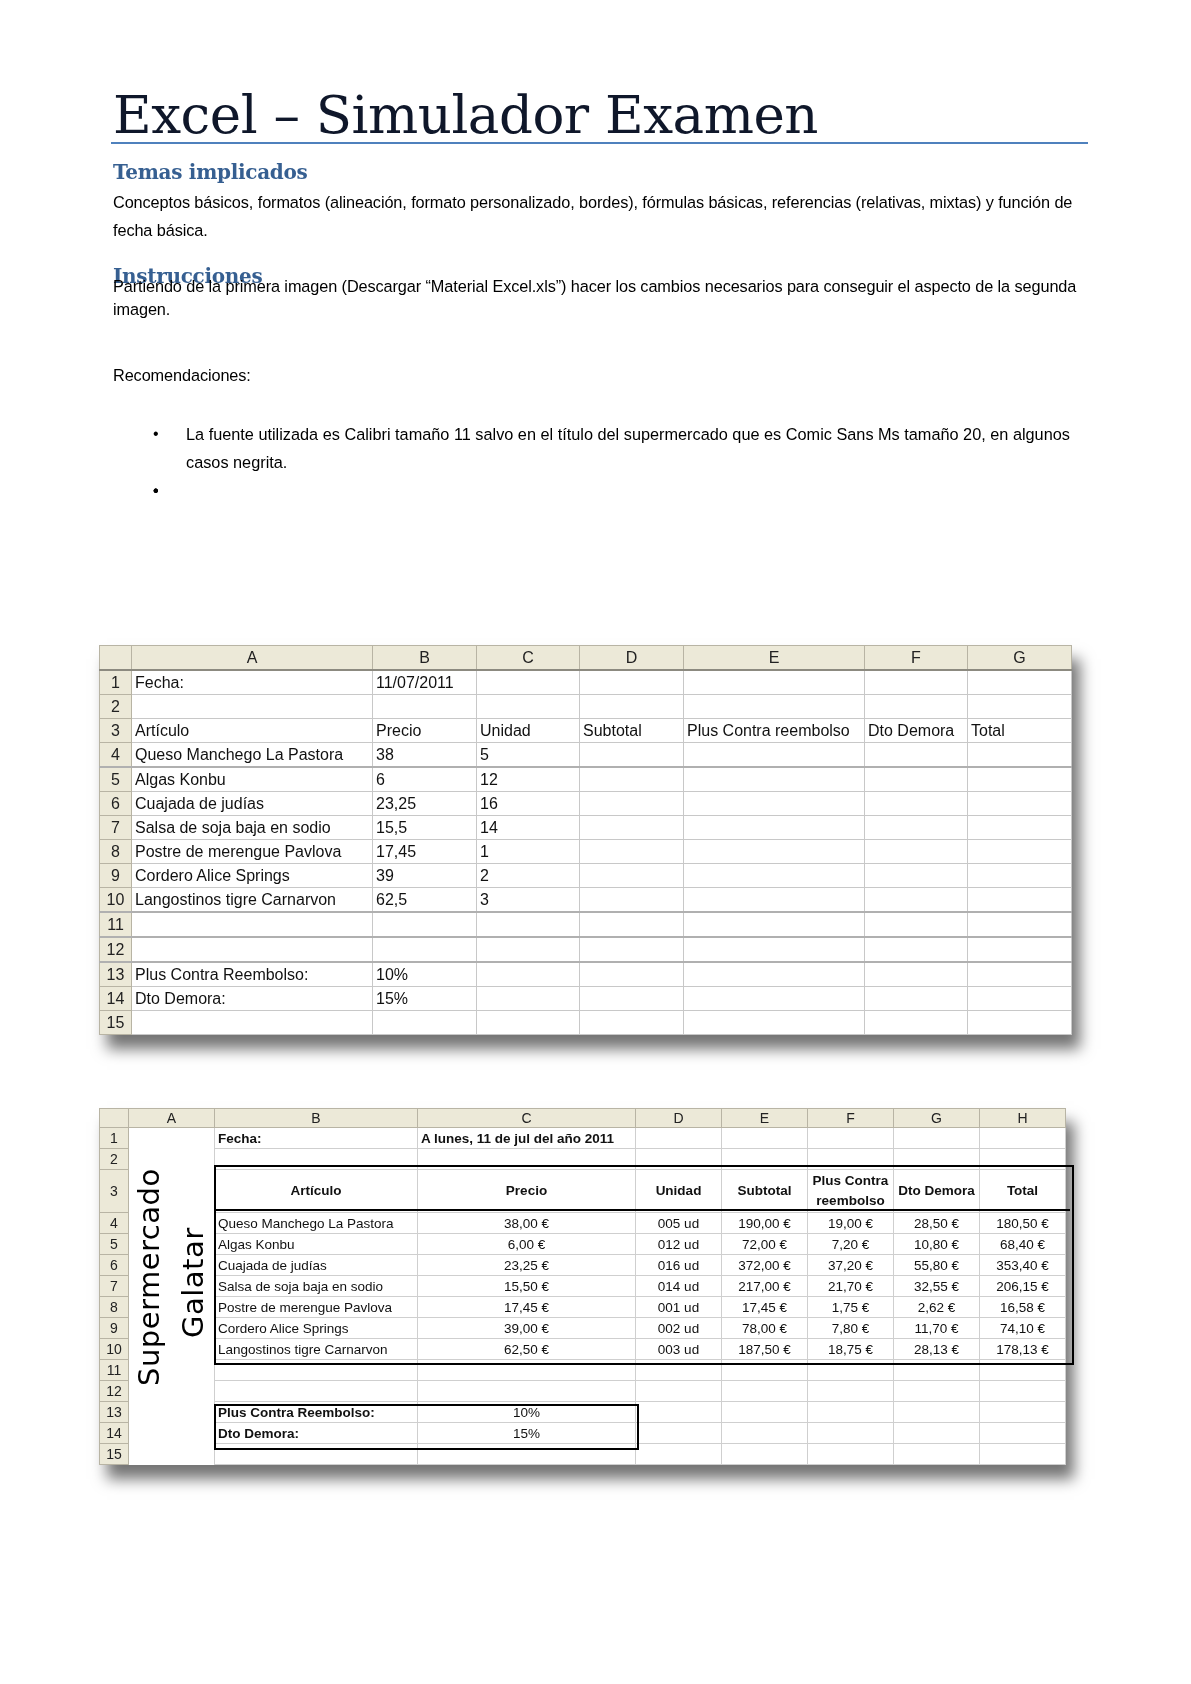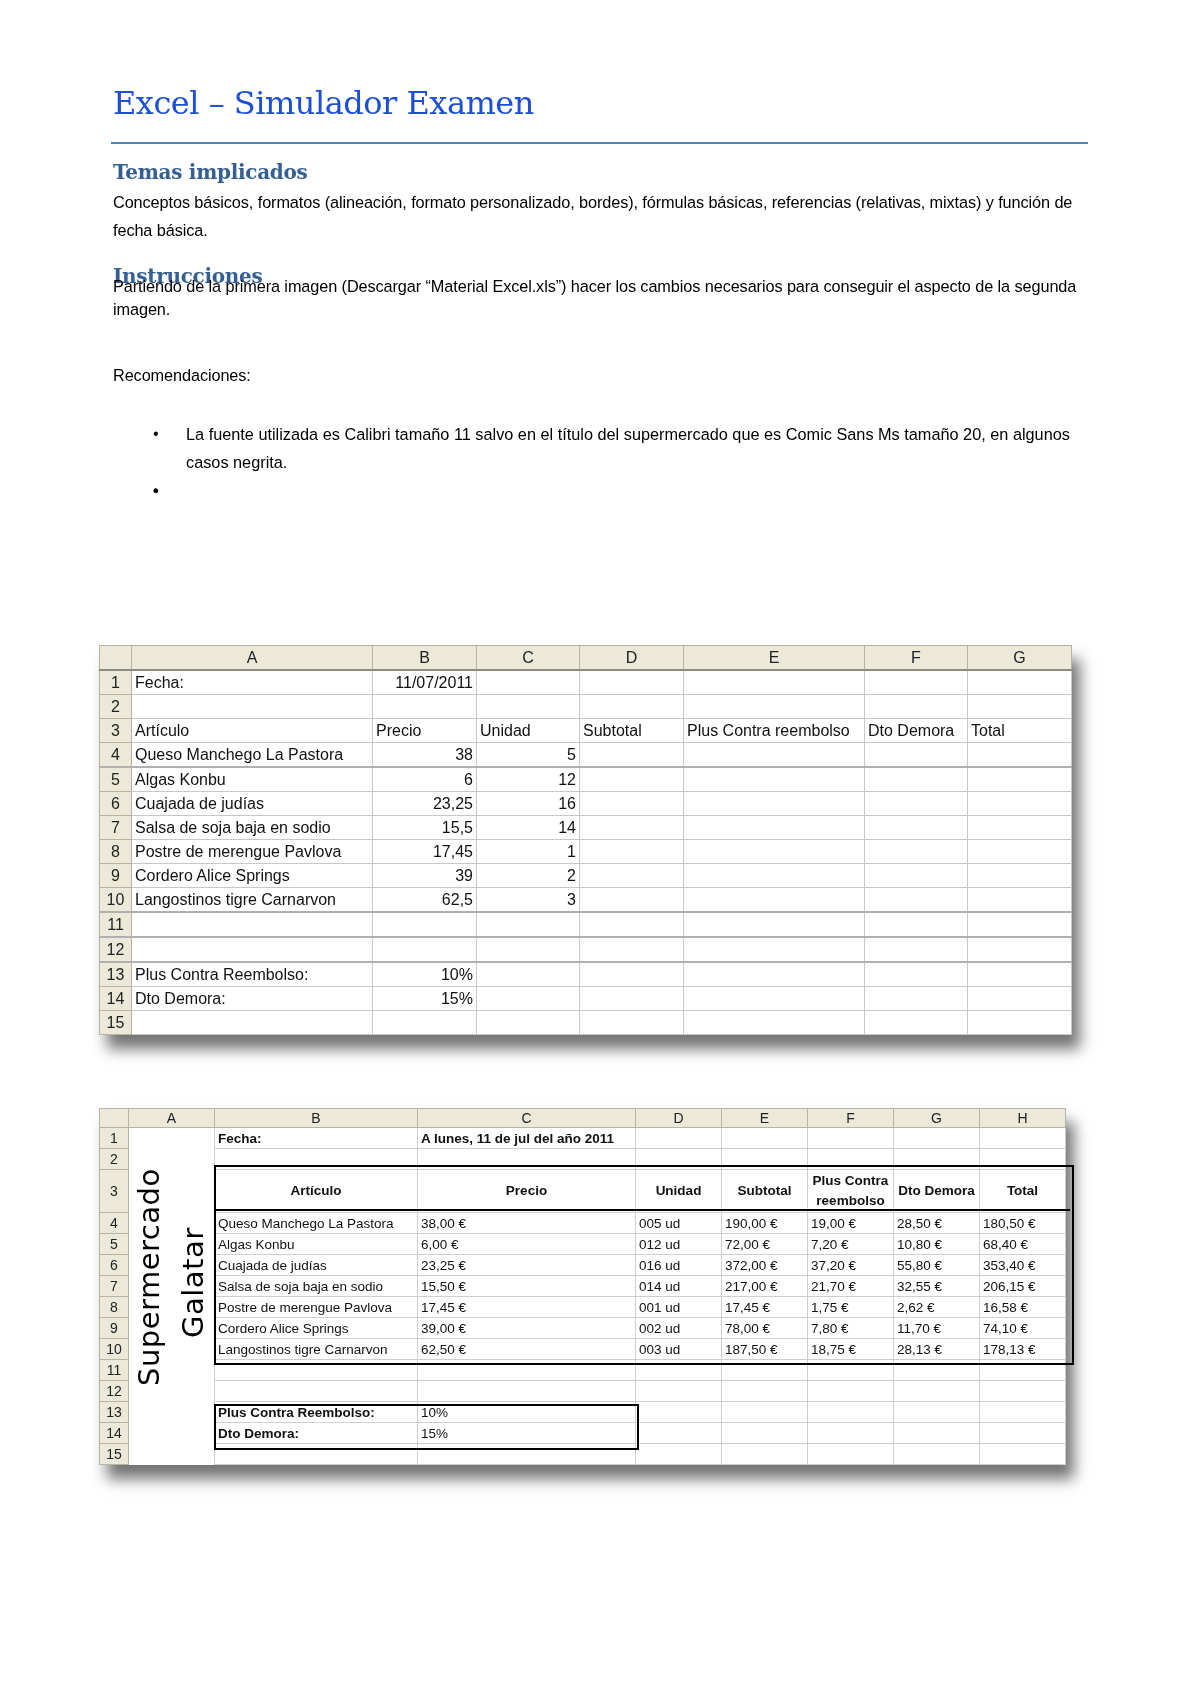--- a/index.html
+++ b/index.html
@@ -1,40 +1,40 @@
 <!DOCTYPE html>
 <html><head>
 <meta charset="utf-8">
 <style>
   html, body { margin:0; padding:0; background:#ffffff; }
   body { width:1191px; height:1684px; position:relative; overflow:hidden; font-family:"Liberation Sans", sans-serif; color:#000; }
-  .title { position:absolute; left:113px; top:84px; font-family:"DejaVu Serif", serif; font-size:32px; color:#1d4ed8; letter-spacing:-0.5px; }
+  .title { position:absolute; left:113px; top:84px; font-family:"DejaVu Serif", serif; font-size:53px; color:#0f172a; letter-spacing:-0.5px; }
   .title-rule { position:absolute; left:111px; top:142px; width:977px; height:2px; background:#4f81bd; }
   .h2 { position:absolute; left:113px; font-family:"DejaVu Serif", serif; font-weight:bold; font-size:20px; color:#365f91; letter-spacing:-0.3px; }
   .para { position:absolute; left:113px; width:980px; font-size:16.3px; line-height:28px; color:#000; letter-spacing:-0.1px; }
   .bullets { position:absolute; left:113px; top:420px; width:980px; margin:0; padding:0; list-style:none; font-size:16.3px; line-height:28px; }
   .bullets li { position:relative; padding-left:73px; margin-bottom:1px; }
   .bullets li .dot { position:absolute; left:40px; top:0; font-size:16px; }
 
   
   .sheet { position:absolute; background:#fff; box-shadow: 8px 14px 14px rgba(0,0,0,0.55); }
   .sheet table { border-collapse:collapse; table-layout:fixed; }
   .s1 { left:99px; top:645px; }
   .s1 td, .s1 th { border:1px solid #c8c8c8; height:23px; padding:0 3px; font-size:16px; white-space:nowrap; overflow:hidden; color:#111; }
   .s1 th { background:#ece9d8; font-weight:normal; text-align:center; color:#222; border-color:#b8b4a4; border-bottom:2px solid #8c8a80; }
   .s1 td.rh { background:#ece9d8; text-align:center; color:#222; border-color:#b8b4a4; padding:0; }
-  .s1 td.num { text-align:right; }
+  .s1 td.num { }
   .s1 tr.thick td { border-top:2px solid #b0b0b0; }
 
   
   .s2 { left:99px; top:1108px; }
   .s2 td, .s2 th { border:1px solid #cfcfcf; height:20px; padding:0 3px; font-size:13.5px; white-space:nowrap; overflow:hidden; color:#111; }
   .s2 th { background:#ece9d8; font-weight:normal; text-align:center; color:#222; border-color:#b8b4a4; height:18px; font-size:14px; }
   .s2 td.rh { background:#ece9d8; text-align:center; color:#222; border-color:#b8b4a4; padding:0; font-size:14px; }
-  .s2 td.num { text-align:left; }
+  .s2 td.num { text-align:center; }
   .s2 td.b { font-weight:bold; }
   .s2 .hdr td { height:42px; }
   .s2 td.hc { text-align:center; font-weight:bold; line-height:20px; white-space:normal; }
   .box { position:absolute; border:2.5px solid #000; pointer-events:none; }
   .vert { position:absolute; font-family:"DejaVu Sans", sans-serif; font-size:29px; color:#000; transform:rotate(-90deg); transform-origin:left top; white-space:nowrap; letter-spacing:0.5px; }
 </style>
 </head>
 <body>
 
 <div class="title">Excel – Simulador Examen</div>

